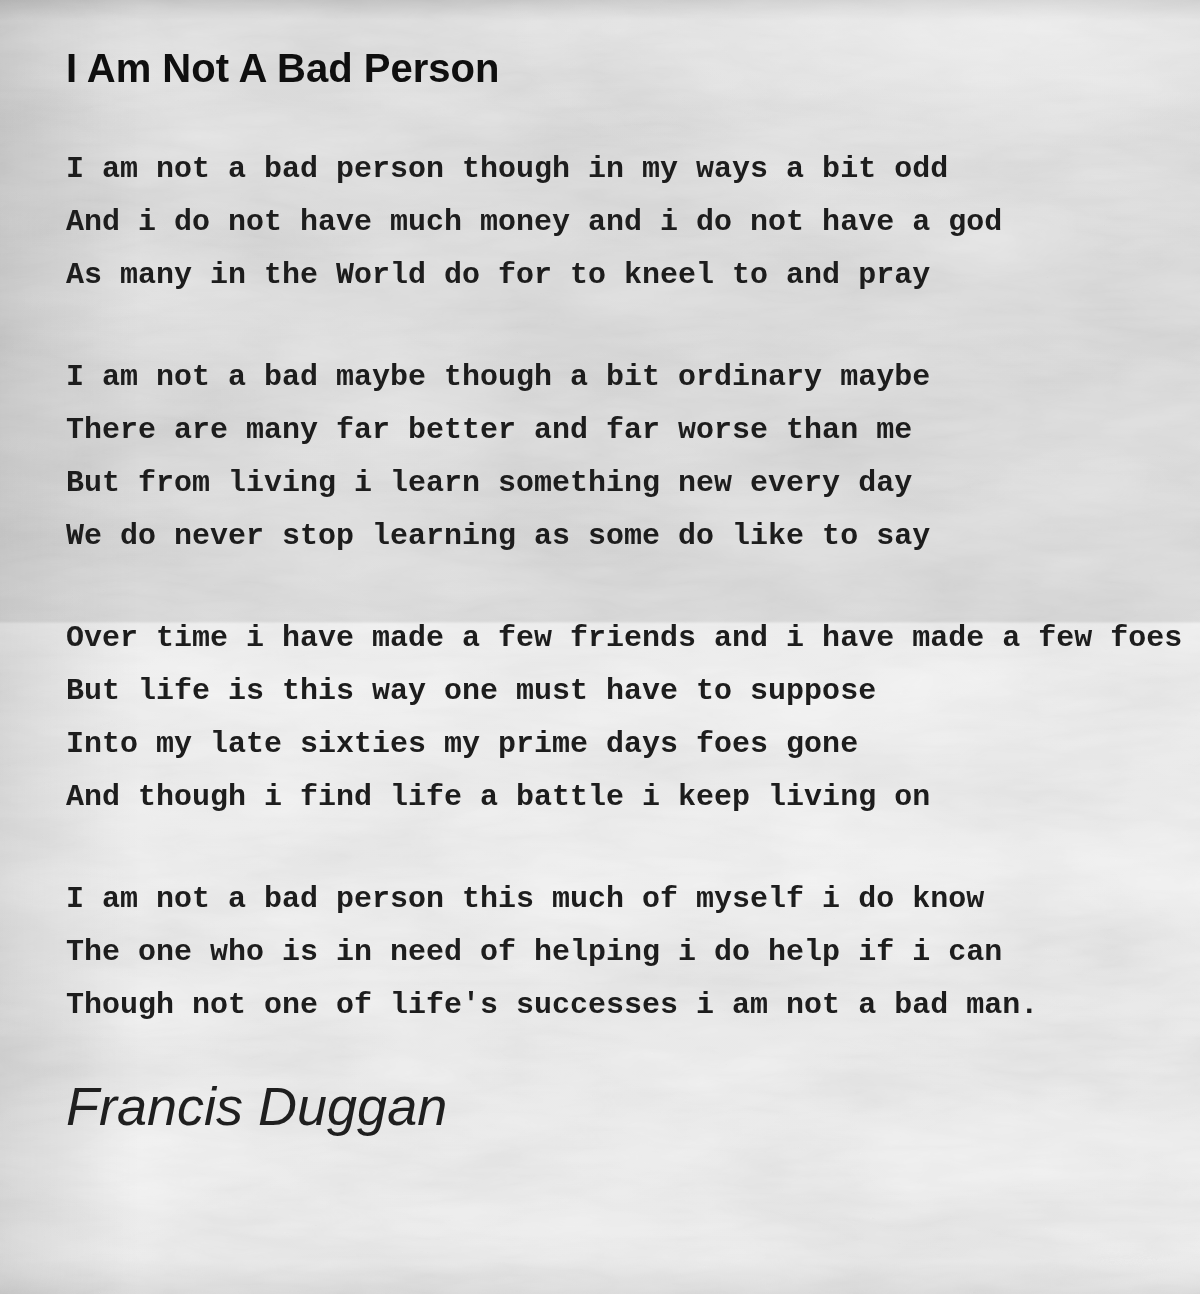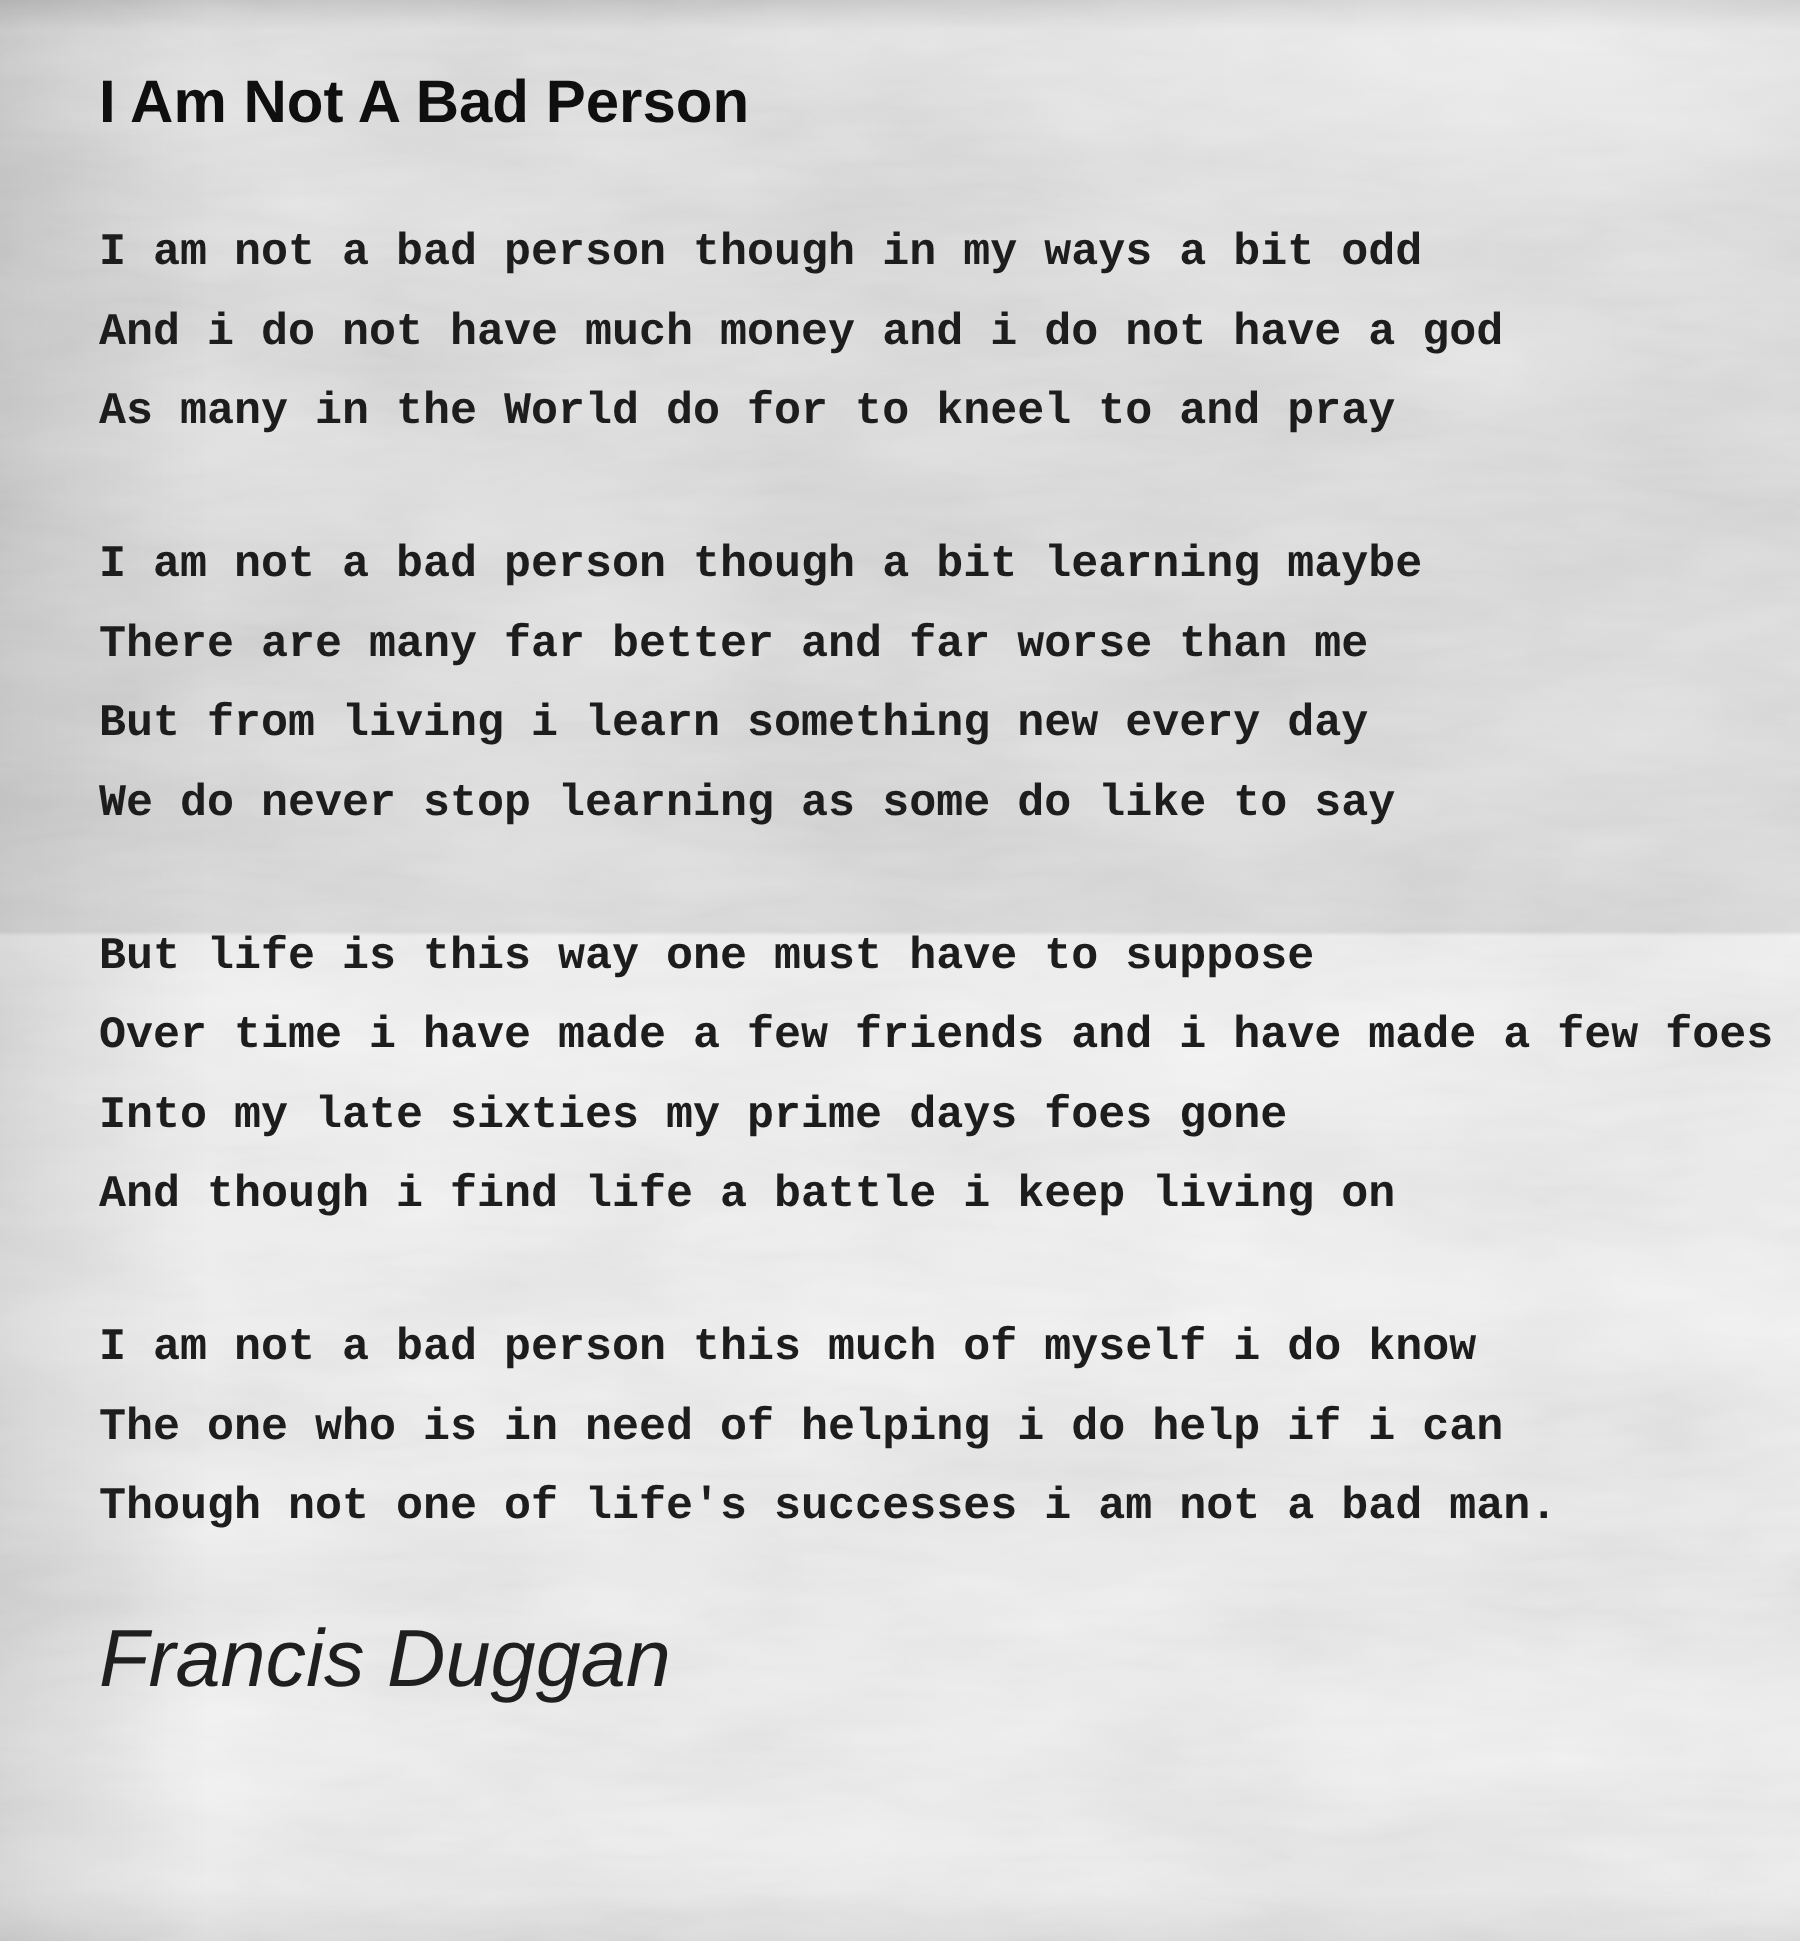--- a/index.html
+++ b/index.html
@@ -114,29 +114,29 @@
 
   <h1 class="poem-title">I Am Not A Bad Person</h1>
 
   <div class="stanza first">
     <div class="poem-line">I am not a bad person though in my ways a bit odd</div>
     <div class="poem-line">And i do not have much money and i do not have a god</div>
     <div class="poem-line">As many in the World do for to kneel to and pray</div>
   </div>
 
   <div class="stanza">
-    <div class="poem-line">I am not a bad person though a bit learning maybe</div>
+    <div class="poem-line">I am not a bad maybe though a bit ordinary maybe</div>
     <div class="poem-line">There are many far better and far worse than me</div>
     <div class="poem-line">But from living i learn something new every day</div>
     <div class="poem-line">We do never stop learning as some do like to say</div>
   </div>
 
   <div class="stanza">
+    <div class="poem-line">Over time i have made a few friends and i have made a few foes</div>
     <div class="poem-line">But life is this way one must have to suppose</div>
-    <div class="poem-line">Over time i have made a few friends and i have made a few foes</div>
     <div class="poem-line">Into my late sixties my prime days foes gone</div>
     <div class="poem-line">And though i find life a battle i keep living on</div>
   </div>
 
   <div class="stanza">
     <div class="poem-line">I am not a bad person this much of myself i do know</div>
     <div class="poem-line">The one who is in need of helping i do help if i can</div>
     <div class="poem-line">Though not one of life's successes i am not a bad man.</div>
   </div>
 

